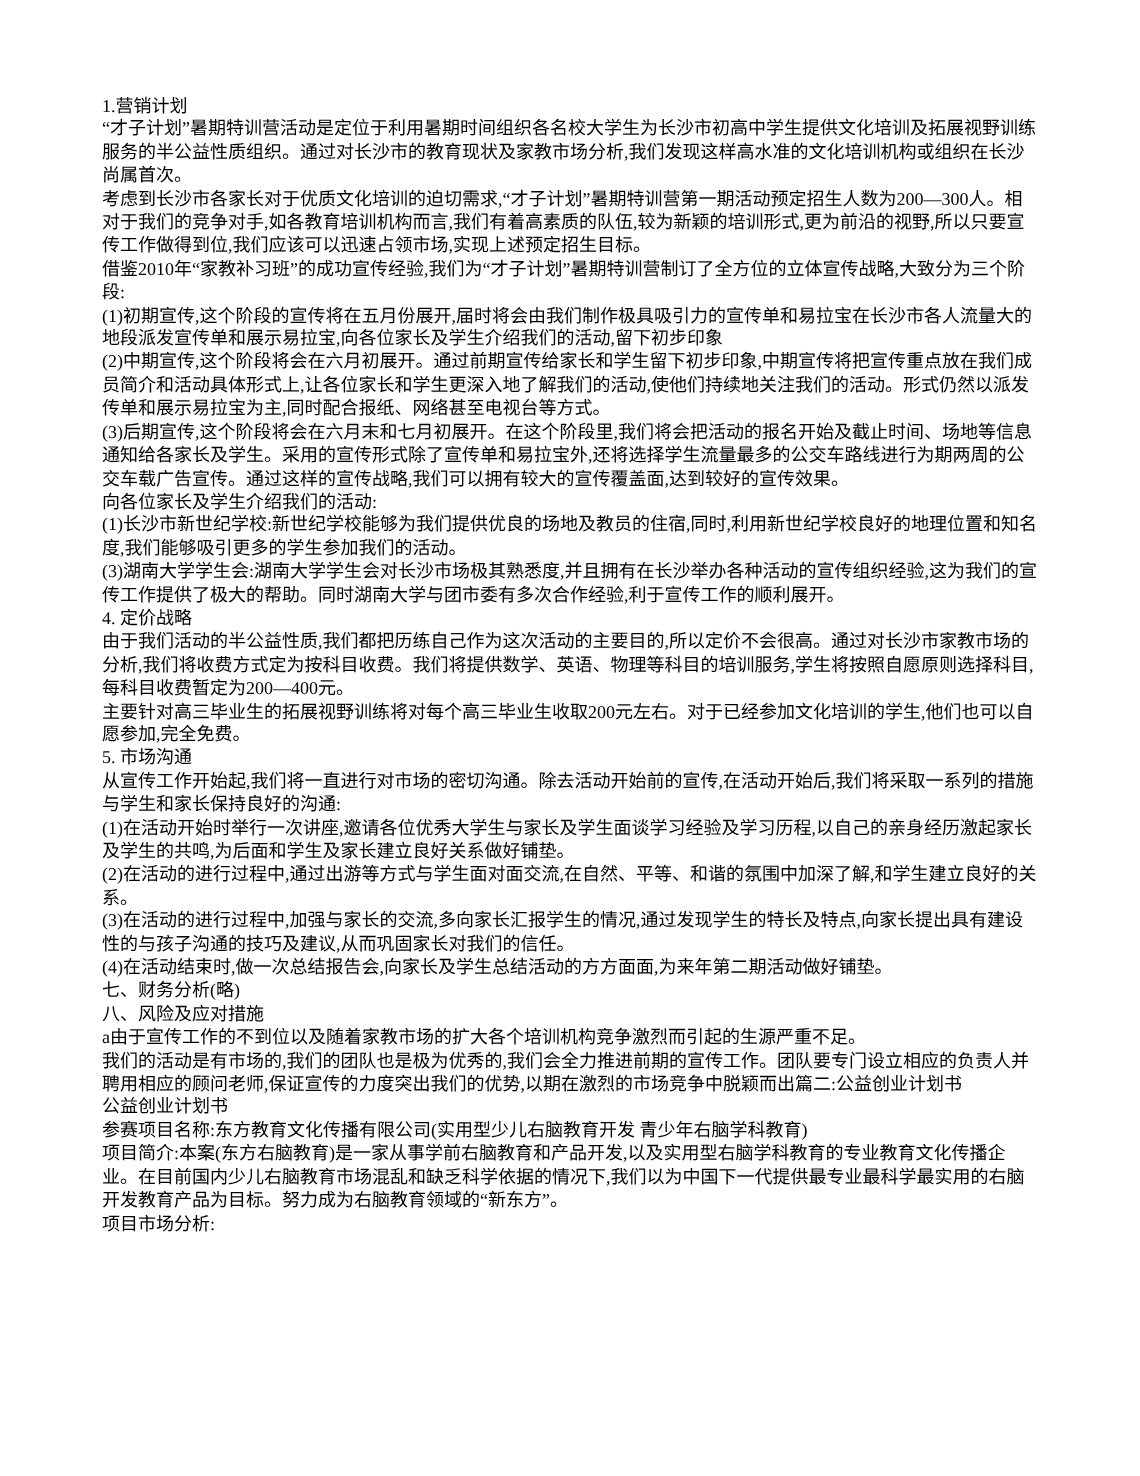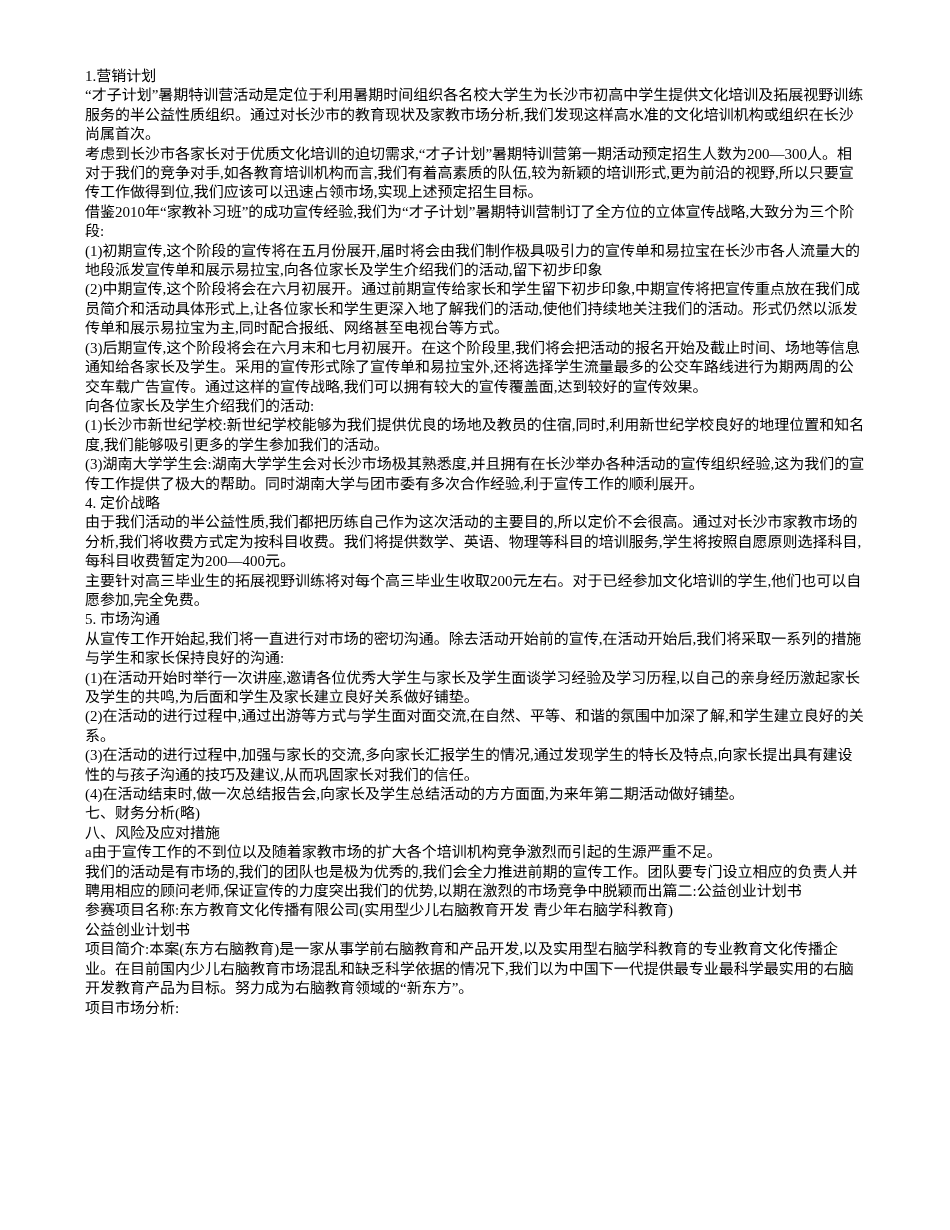--- a/index.html
+++ b/index.html
@@ -10,21 +10,21 @@
   }
   body {
     width: 950px;
     height: 1230px;
     position: relative;
     overflow: hidden;
     color: #000000;
   }
   .doc-page {
     position: absolute;
-    top: 67px;
+    top: 80px;
     left: 85px;
     width: 782px;
   }
   .doc-line {
     margin: 0;
     padding: 0;
     font-family: "Liberation Serif", "DejaVu Serif", serif;
     font-size: 15px;
     line-height: 19.4px;
     color: #000000;
@@ -53,17 +53,17 @@
   <p class="doc-line">5. 市场沟通</p>
   <p class="doc-line">从宣传工作开始起,我们将一直进行对市场的密切沟通。除去活动开始前的宣传,在活动开始后,我们将采取一系列的措施与学生和家长保持良好的沟通:</p>
   <p class="doc-line">(1)在活动开始时举行一次讲座,邀请各位优秀大学生与家长及学生面谈学习经验及学习历程,以自己的亲身经历激起家长及学生的共鸣,为后面和学生及家长建立良好关系做好铺垫。</p>
   <p class="doc-line">(2)在活动的进行过程中,通过出游等方式与学生面对面交流,在自然、平等、和谐的氛围中加深了解,和学生建立良好的关系。</p>
   <p class="doc-line">(3)在活动的进行过程中,加强与家长的交流,多向家长汇报学生的情况,通过发现学生的特长及特点,向家长提出具有建设性的与孩子沟通的技巧及建议,从而巩固家长对我们的信任。</p>
   <p class="doc-line">(4)在活动结束时,做一次总结报告会,向家长及学生总结活动的方方面面,为来年第二期活动做好铺垫。</p>
   <p class="doc-line">七、财务分析(略)</p>
   <p class="doc-line">八、风险及应对措施</p>
   <p class="doc-line">a由于宣传工作的不到位以及随着家教市场的扩大各个培训机构竞争激烈而引起的生源严重不足。</p>
   <p class="doc-line">我们的活动是有市场的,我们的团队也是极为优秀的,我们会全力推进前期的宣传工作。团队要专门设立相应的负责人并聘用相应的顾问老师,保证宣传的力度突出我们的优势,以期在激烈的市场竞争中脱颖而出篇二:公益创业计划书</p>
+  <p class="doc-line">公益创业计划书</p>
   <p class="doc-line">参赛项目名称:东方教育文化传播有限公司(实用型少儿右脑教育开发 青少年右脑学科教育)</p>
-  <p class="doc-line">公益创业计划书</p>
   <p class="doc-line">项目简介:本案(东方右脑教育)是一家从事学前右脑教育和产品开发,以及实用型右脑学科教育的专业教育文化传播企业。在目前国内少儿右脑教育市场混乱和缺乏科学依据的情况下,我们以为中国下一代提供最专业最科学最实用的右脑开发教育产品为目标。努力成为右脑教育领域的“新东方”。</p>
   <p class="doc-line">项目市场分析:</p>
 </div>
 
 </body></html>

